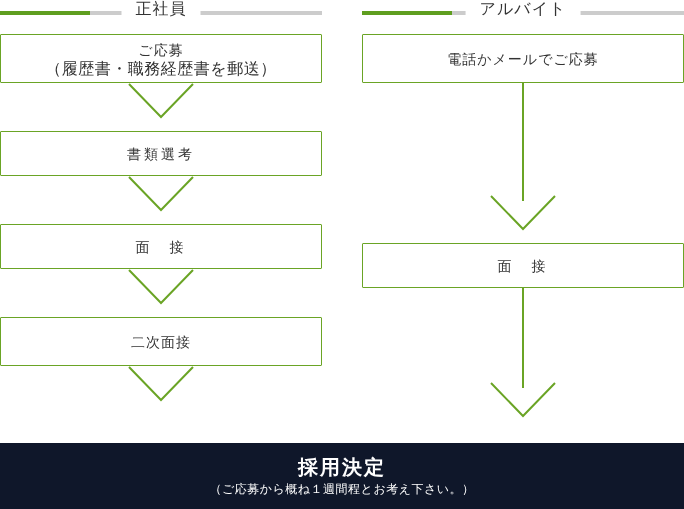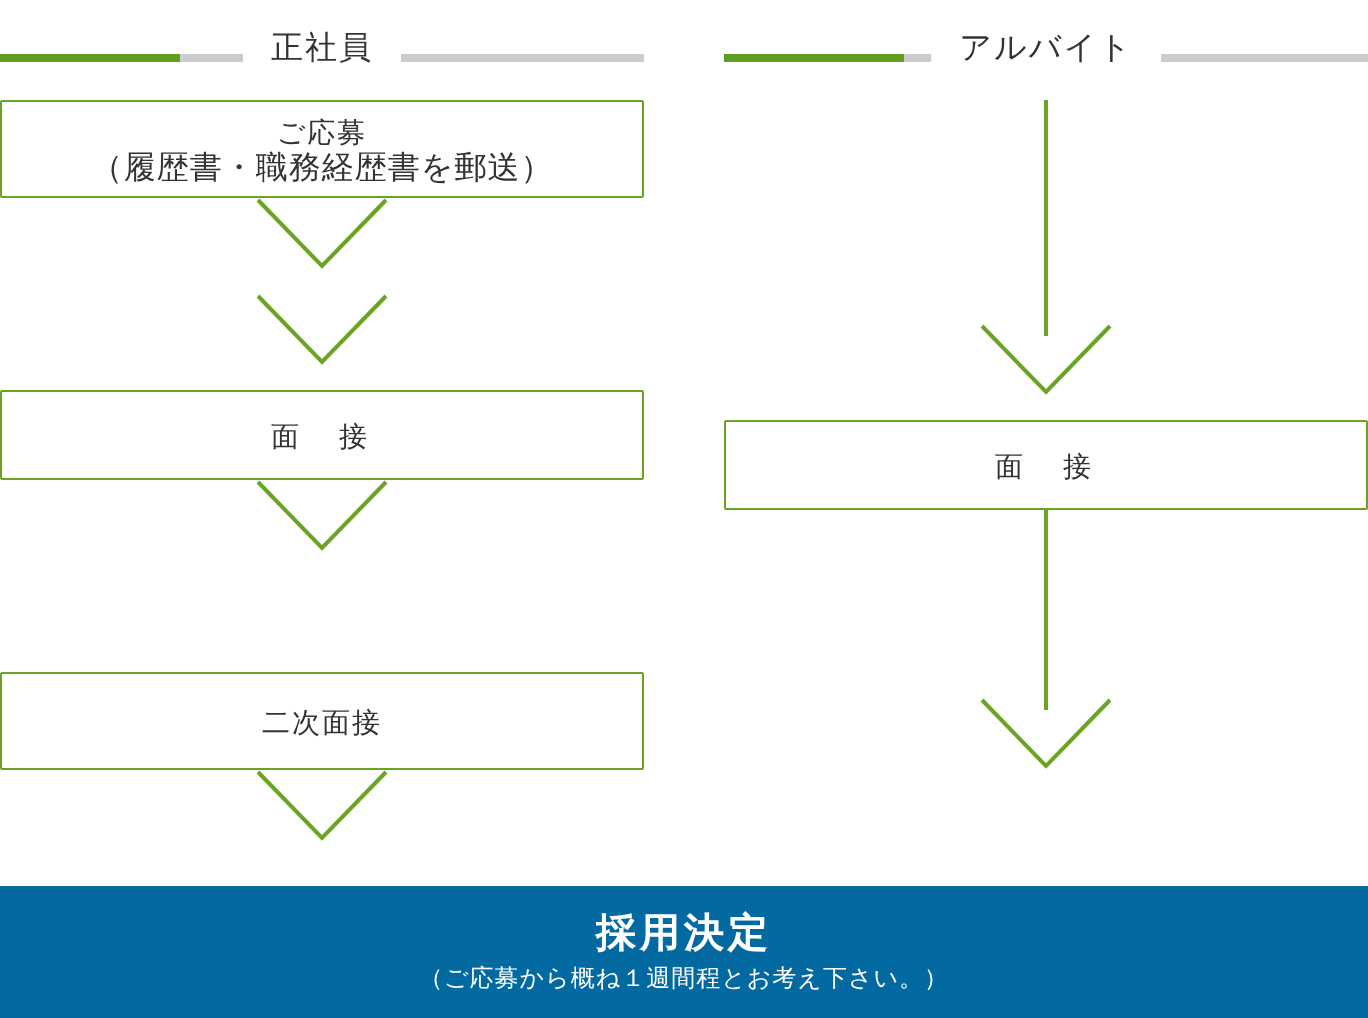--- a/index.html
+++ b/index.html
@@ -14,21 +14,21 @@
     color: #333333;
     overflow: hidden;
   }
   #diagram {
     position: relative;
     width: 684px;
     height: 509px;
   }
   .column {
     position: absolute;
-    top: 16px;
+    top: 0;
     width: 322px;
   }
   .column.left { left: 0; }
   .column.right { left: 362px; }
 
   
   .col-header {
     position: relative;
     height: 26px;
   }
@@ -101,21 +101,21 @@
 
   .spacer-sm { height: 10px; }
 
   
   .result {
     position: absolute;
     left: 0;
     top: 443px;
     width: 684px;
     height: 66px;
-    background: #0369a1;
+    background: #0f172a;
     color: #ffffff;
     display: flex;
     flex-direction: column;
     align-items: center;
     justify-content: center;
     box-sizing: border-box;
   }
   .result .main {
     font-size: 20px;
     line-height: 27px;
@@ -147,57 +147,63 @@
         <div class="line1">ご応募</div>
         <div class="line2">（履歴書・職務経歴書を郵送）</div>
       </div>
       <div class="arrow">
         <svg width="72" height="38" viewBox="0 0 72 38" xmlns="http://www.w3.org/2000/svg">
           <path d="M4 1 L36 34 L68 1" fill="none" stroke="#6aa425" stroke-width="2"></path>
         </svg>
       </div>
       <div class="spacer-sm"></div>
 
+      <div class="box one-line" style="height:45px;">
+        <div class="line1">書類選考</div>
+      </div>
       <div class="arrow">
         <svg width="72" height="38" viewBox="0 0 72 38" xmlns="http://www.w3.org/2000/svg">
           <path d="M4 1 L36 34 L68 1" fill="none" stroke="#6aa425" stroke-width="2"></path>
         </svg>
       </div>
       <div class="spacer-sm"></div>
 
       <div class="box one-line" style="height:45px;">
         <div class="line1">面　接</div>
       </div>
       <div class="arrow">
         <svg width="72" height="38" viewBox="0 0 72 38" xmlns="http://www.w3.org/2000/svg">
           <path d="M4 1 L36 34 L68 1" fill="none" stroke="#6aa425" stroke-width="2"></path>
         </svg>
       </div>
       <div class="spacer-sm"></div>
 
-      <div class="box" style="height:49px;margin-top:48px;">
+      <div class="box" style="height:49px;">
         <div class="line1">二次面接</div>
       </div>
       <div class="arrow">
         <svg width="72" height="38" viewBox="0 0 72 38" xmlns="http://www.w3.org/2000/svg">
           <path d="M4 1 L36 34 L68 1" fill="none" stroke="#6aa425" stroke-width="2"></path>
         </svg>
       </div>
     </div>
   </div>
 
   <div class="column right">
     <div class="col-header">
       <div class="rule"></div>
       <div class="rule-accent"></div>
       <div class="title">アルバイト</div>
     </div>
 
     <div style="position:absolute; left:0; top:34px; width:322px;">
 
+      <div class="box" style="height:49px;">
+        <div class="line1">電話かメールでご応募</div>
+      </div>
 
       <div class="arrow" style="height:150px;">
         <svg width="72" height="150" viewBox="0 0 72 150" xmlns="http://www.w3.org/2000/svg">
           <path d="M36 0 L36 118" fill="none" stroke="#6aa425" stroke-width="2"></path>
           <path d="M4 113 L36 146 L68 113" fill="none" stroke="#6aa425" stroke-width="2"></path>
         </svg>
       </div>
       <div class="spacer-sm"></div>
 
       <div class="box one-line" style="height:45px;">

